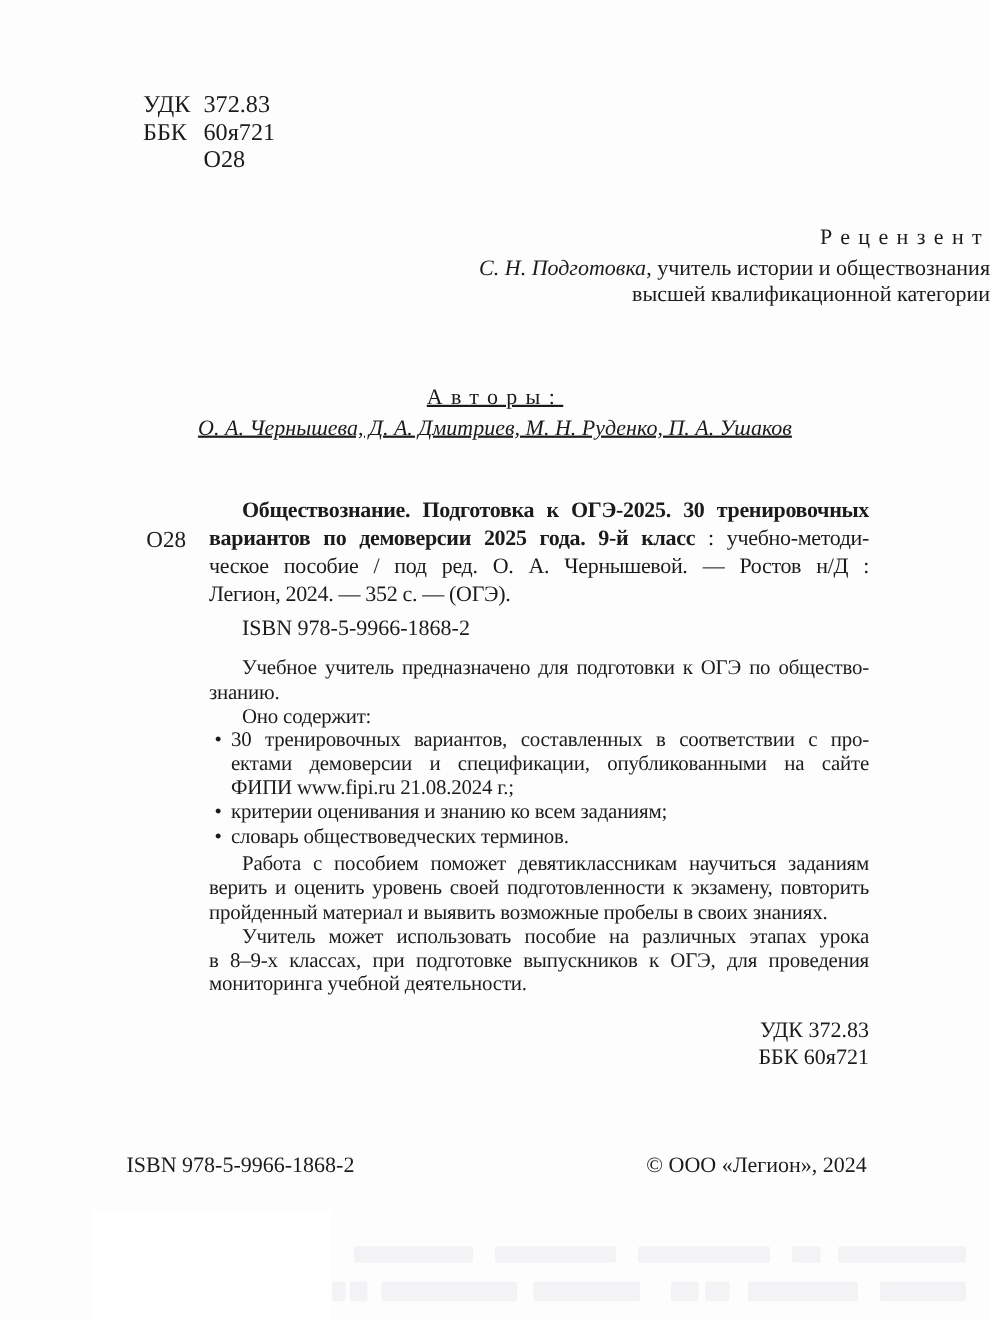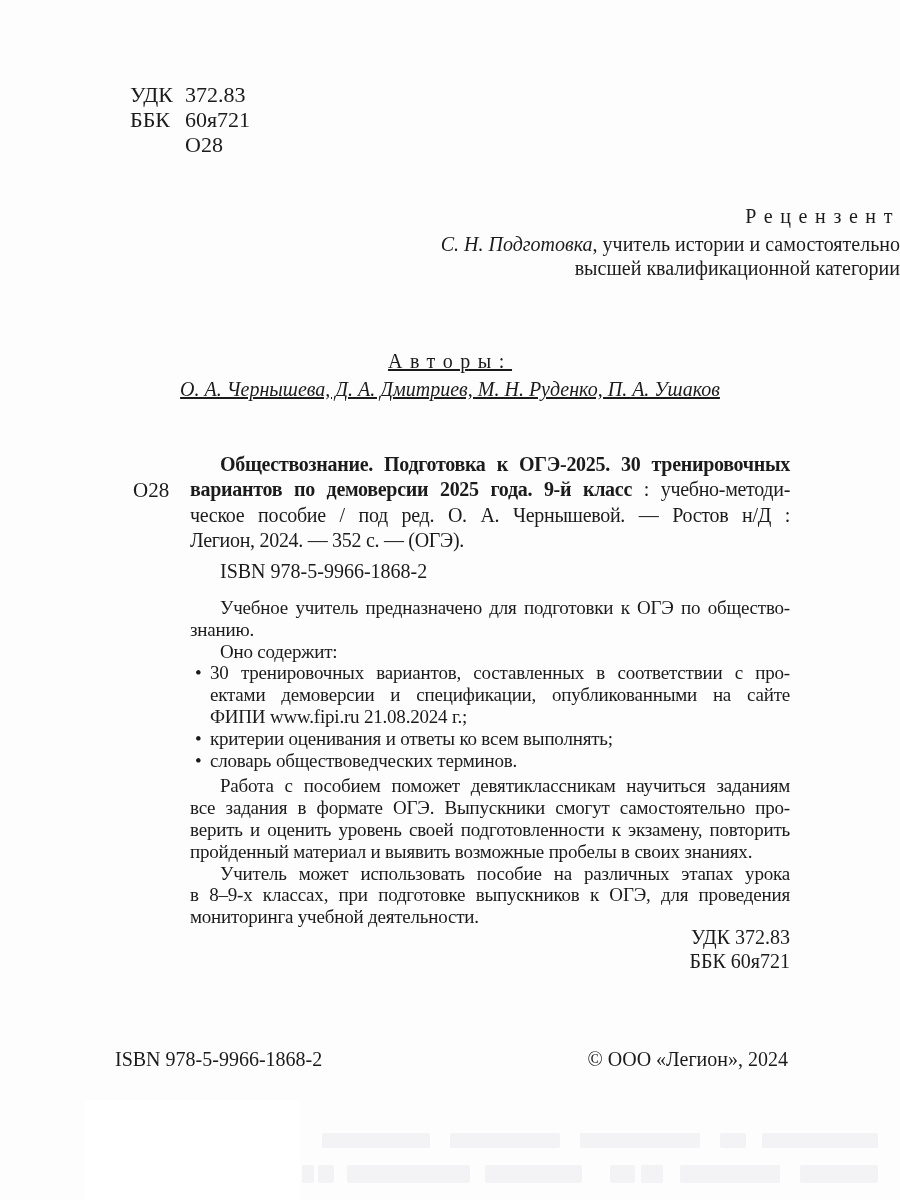--- a/index.html
+++ b/index.html
@@ -44,21 +44,21 @@
 <div class="page">
 
   <div class="top-codes">
     <div class="row"><span class="lbl">УДК</span><span>372.83</span></div>
     <div class="row"><span class="lbl">ББК</span><span>60я721</span></div>
     <div class="row"><span class="lbl"></span><span>О28</span></div>
   </div>
 
   <div class="centered" style="top:204px;text-align:right;">
     <div class="spaced-heading">Рецензент</div>
-    <div><span class="italic">С. Н. Подготовка</span><span>, учитель истории и самостоятельно</span></div>
+    <div><span class="italic">С. Н. Подготовка</span><span>, учитель истории и обществознания</span></div>
     <div>высшей квалификационной категории</div>
   </div>
 
   <div class="centered" style="top:349px;text-decoration:underline;">
     <div class="spaced-heading">Авторы:</div>
     <div class="italic">О. А. Чернышева, Д. А. Дмитриев, М. Н. Руденко, П. А. Ушаков</div>
   </div>
 
   <div class="biblio">
     <div class="margin-code">О28</div>
@@ -75,30 +75,29 @@
     <div class="ln ind">Оно содержит:</div>
 
     <div class="bullet-item">
       <span class="marker">•</span>
       <div class="jl">30 тренировочных вариантов, составленных в соответствии с про-</div>
       <div class="jl">ектами демоверсии и спецификации, опубликованными на сайте</div>
       <div class="ln">ФИПИ www.fipi.ru 21.08.2024 г.;</div>
     </div>
     <div class="bullet-item">
       <span class="marker">•</span>
-      <div class="ln">критерии оценивания и ответы ко всем выполнять;</div>
+      <div class="ln">критерии оценивания и знанию ко всем заданиям;</div>
     </div>
     <div class="bullet-item">
       <span class="marker">•</span>
       <div class="ln">словарь обществоведческих терминов.</div>
     </div>
 
     <div class="p3">
       <div class="jl ind">Работа с пособием поможет девятиклассникам научиться заданиям</div>
-      <div class="jl">все задания в формате ОГЭ. Выпускники смогут самостоятельно про-</div>
       <div class="jl">верить и оценить уровень своей подготовленности к экзамену, повторить</div>
       <div class="ln">пройденный материал и выявить возможные пробелы в своих знаниях.</div>
     </div>
     <div>
       <div class="jl ind">Учитель может использовать пособие на различных этапах урока</div>
       <div class="jl">в 8–9-х классах, при подготовке выпускников к ОГЭ, для проведения</div>
       <div class="ln">мониторинга учебной деятельности.</div>
     </div>
   </div>
 

